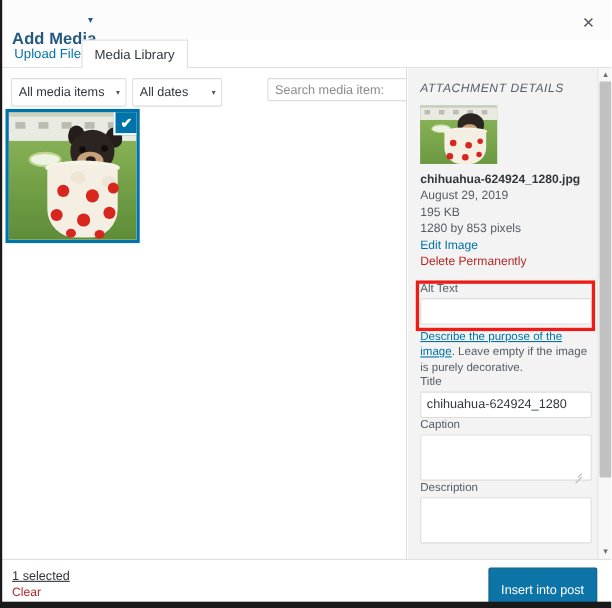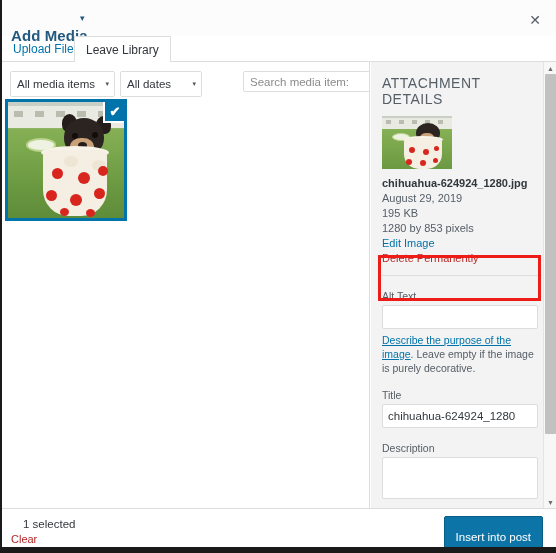--- a/index.html
+++ b/index.html
@@ -257,25 +257,26 @@
     background: #f3f3f3;
     overflow: hidden;
   }
   #sidebar-inner {
     position: absolute;
     left: 0; top: 0;
     width: 170px;
     padding: 13px 10px 0 11px;
   }
   #details-heading {
-    font-size: 14px;
+    font-size: 11px;
     letter-spacing: .5px;
     color: #555d66;
     text-transform: uppercase;
     margin-bottom: 9px;
+    font-style: italic;
   }
   #detail-thumb {
     position: relative;
     width: 70px; height: 53px;
     overflow: hidden;
     background: #7fae4e;
     margin-bottom: 7px;
   }
   .dt-grass {
     position: absolute; inset: 0;
@@ -317,21 +318,21 @@
     display: block;
   }
 
   #detail-divider {
     margin: 9px 0 0 0;
     height: 1px;
     background: #ddd;
     width: 160px;
   }
 
-  .field-block { margin-top: 14px; position: relative; }
+  .field-block { margin-top: 0; position: relative; }
   .field-label {
     font-size: 10.5px;
     color: #555d66;
     margin-bottom: 3px;
     display: block;
   }
   .field-input {
     width: 156px;
     height: 24px;
     background: #fff;
@@ -427,23 +428,24 @@
   
   #footer {
     position: absolute;
     left: 0; bottom: 6px;
     width: 556px; height: 39px;
     background: #fff;
     border-top: 1px solid #ddd;
   }
   #selected-count {
     position: absolute;
-    left: 23px; top: 9px;
+    left: 11px; top: 9px;
     font-size: 11.5px;
     color: #32373c;
+    text-decoration: underline;
   }
   #clear-link {
     position: absolute;
     left: 11px; top: 24px;
     font-size: 11px;
     color: #b52727;
     cursor: pointer;
   }
   #insert-button {
     position: absolute;
@@ -481,21 +483,21 @@
 <div id="frame">
 
   <div id="header">
     <div id="modal-title">Add Media</div>
     <div id="title-caret">▾</div>
     <div id="close-button">✕</div>
   </div>
 
   <div id="tabs">
     <div class="tab inactive">Upload Files</div>
-    <div class="tab active">Leave Library</div>
+    <div class="tab active">Media Library</div>
   </div>
 
   <div id="browse-pane">
 
     <div id="toolbar">
       <div class="filter-select" id="filter-media">
         <span>All media items</span>
         <span class="sel-caret">▾</span>
       </div>
       <div class="filter-select" id="filter-dates">
@@ -586,20 +588,28 @@
 
       <div id="alt-help">
         <span id="alt-help-link">Describe the purpose of the image</span><span>. Leave empty if the image is purely decorative.</span>
       </div>
 
       <div class="field-block">
         <span class="field-label">Title</span>
         <input class="field-input" type="text" value="chihuahua-624924_1280" style="">
       </div>
 
+      <div class="field-block">
+        <span class="field-label">Caption</span>
+        <textarea class="field-textarea" style=""></textarea>
+        <span class="resize-grip">
+          <i style="top:7px; width:8px;"></i>
+            <i style="top:4px; width:5px;"></i>
+        </span>
+      </div>
 
       <div class="field-block">
         <span class="field-label">Description</span>
         <textarea class="field-textarea" style=""></textarea>
 
       </div>
 
     </div>
   </div>
 

